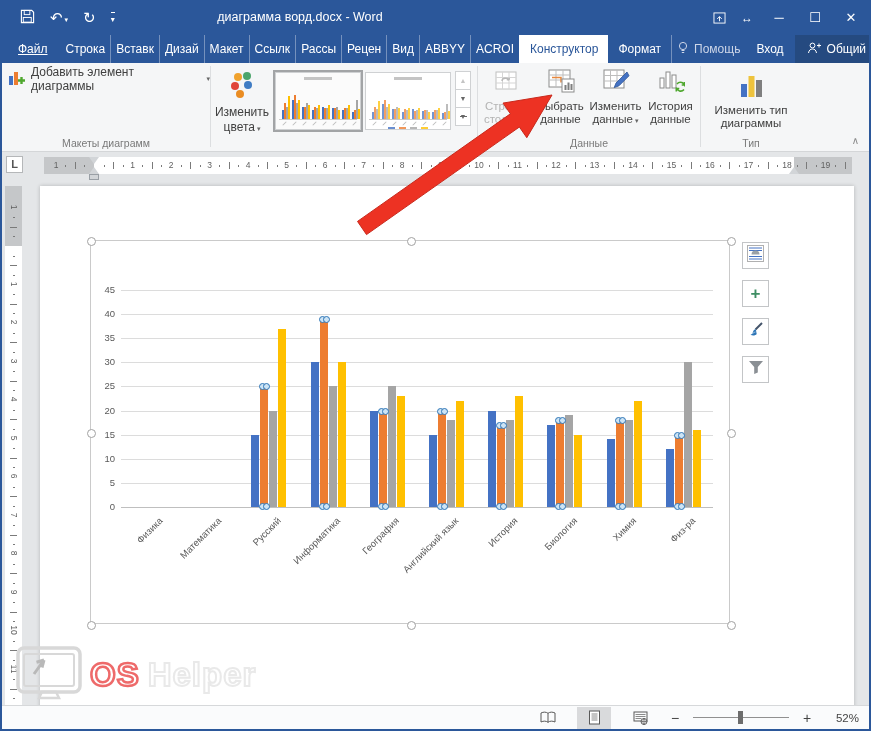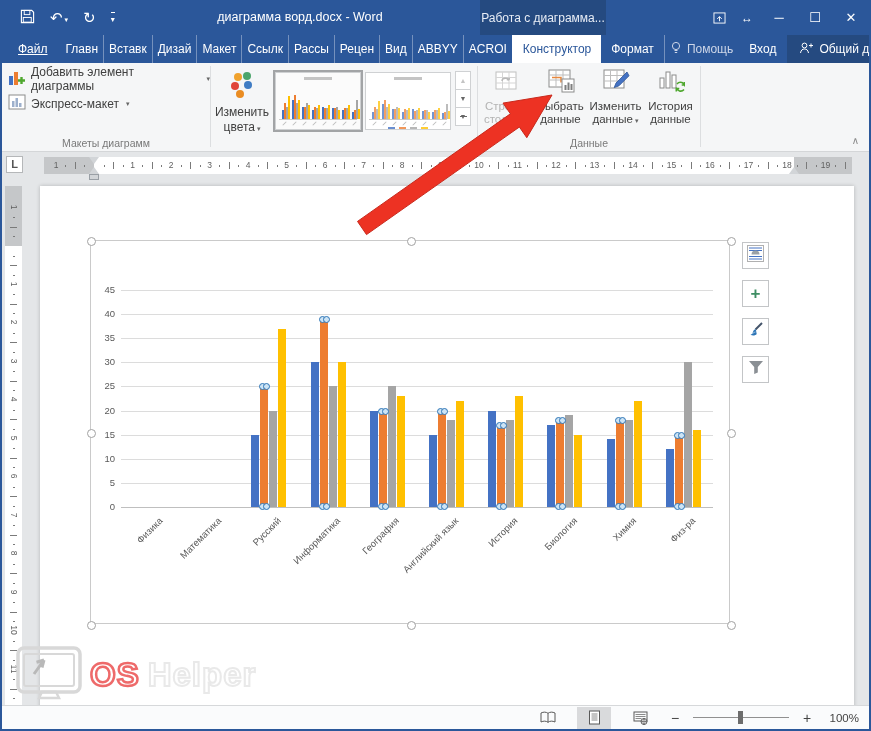--- a/index.html
+++ b/index.html
@@ -119,39 +119,38 @@
             <path d="M1.5 1.5h11l2 2v11h-13z" fill="none" stroke="#fff" stroke-width="1.2"></path>
             <rect x="4.5" y="1.5" width="6" height="4.5" fill="none" stroke="#fff"></rect>
             <rect x="3.5" y="9" width="8.5" height="5" fill="none" stroke="#fff"></rect>
           </svg>
       </span>
       <span class="qicon">↶<span class="caret">▾</span></span>
       <span class="qicon">↻</span>
       <span class="qat-more">▾</span>
     </div>
     <div class="doc-title">диаграмма ворд.docx - Word</div>
-    <div class="ctx-header">Работа с диаграмма...</div>
     <div class="win-controls">
       <span class="win-btn small">
         <svg width="13" height="12" viewBox="0 0 14 13">
             <rect x="1" y="1" width="12" height="11" fill="none" stroke="#fff"></rect>
             <path d="M7 10V5M4.5 7.5 7 5l2.5 2.5" fill="none" stroke="#fff"></path>
           </svg>
       </span>
       <span class="win-btn small">↔</span>
       <span class="win-btn">─</span>
       <span class="win-btn">☐</span>
       <span class="win-btn">✕</span>
     </div>
   </div>
 
   <div class="tabrow">
     <div class="tab file">Файл</div>
     <div id="normtabs" style="display:flex">
-        <div class="tab norm first">Главн</div>
+        <div class="tab norm first">Строка</div>
         <div class="tab norm">Вставк</div>
         <div class="tab norm">Дизай</div>
         <div class="tab norm">Макет</div>
         <div class="tab norm">Ссылк</div>
         <div class="tab norm">Рассы</div>
         <div class="tab norm">Рецен</div>
         <div class="tab norm">Вид</div>
         <div class="tab norm">ABBYY</div>
         <div class="tab norm">ACROI</div>
       </div>
@@ -184,32 +183,20 @@
     <div class="rgroup g1">
       <div class="wide-btn">
         <span>
           <svg width="18" height="18" viewBox="0 0 18 18">
               <rect x="1" y="8" width="4" height="9" fill="#4472c4"></rect>
               <rect x="6" y="4" width="4" height="13" fill="#ed7d31"></rect>
               <path d="M13.5 9v7M10 12.5h7" stroke="#4ea72e" stroke-width="2.4"></path>
             </svg>
         </span>
         <span>Добавить элемент диаграммы</span>
-        <span class="caret">▾</span>
-      </div>
-      <div class="wide-btn">
-        <span>
-          <svg width="18" height="18" viewBox="0 0 18 18">
-              <rect x="1" y="2" width="16" height="14" fill="#fff" stroke="#8c8c8c"></rect>
-              <rect x="4" y="8" width="2.5" height="6" fill="#9db0cc"></rect>
-              <rect x="7.5" y="5" width="2.5" height="9" fill="#9db0cc"></rect>
-              <rect x="11" y="10" width="2.5" height="4" fill="#9db0cc"></rect>
-            </svg>
-        </span>
-        <span>Экспресс-макет</span>
         <span class="caret">▾</span>
       </div>
       <div class="glabel">Макеты диаграмм</div>
     </div>
     <div class="gsep"></div>
 
     <div class="rgroup g2">
       <div class="bigbtn">
         <span>
           <svg width="28" height="30" viewBox="0 0 28 30">
@@ -370,20 +357,34 @@
               <path d="M20 16a4.5 4.5 0 0 1 8 2.5m-.3-4.5v3h-3M27 21.5a4.5 4.5 0 0 1-7.8-2m.1 4v-3h3" fill="none" stroke="#4ea72e" stroke-width="1.6"></path>
             </svg>
         </span>
         <span>История</span>
         <span>данные</span>
       </div>
       <div class="glabel">Данные</div>
     </div>
     <div class="gsep"></div>
 
+    <div class="rgroup g4">
+      <div class="typebtn">
+        <span>
+          <svg width="30" height="30" viewBox="0 0 30 30">
+              <rect x="5" y="13" width="6" height="13" fill="#4472c4"></rect>
+              <rect x="12.5" y="5" width="6" height="21" fill="#eec33d"></rect>
+              <rect x="20" y="9" width="6" height="17" fill="#7f7f7f"></rect>
+            </svg>
+        </span>
+        <span>Изменить тип</span>
+        <span>диаграммы</span>
+      </div>
+      <div class="glabel">Тип</div>
+    </div>
     <div class="chevron">∧</div>
   </div>
 
   <div class="rulerrow">
     <div class="tabsel">L</div>
     <div id="hruler">
         <div class="rwhite" style="left: 50px; width: 700px;"></div>
         <div class="rnum" style="left: 12px;">1</div>
         <div class="rnum" style="left: 88.5px;">1</div>
         <div class="rnum" style="left: 127px;">2</div>
@@ -703,16 +704,16 @@
             <path d="M2.5 3.5h10M2.5 5.5h10M2.5 7.5h6" stroke="#8a8a8a"></path>
             <circle cx="11" cy="10.5" r="3" fill="#fff" stroke="#595959"></circle>
             <path d="M8 10.5h6M11 7.5c-1.5 2-1.5 4 0 6 1.5-2 1.5-4 0-6z" fill="none" stroke="#595959" stroke-width=".7"></path>
           </svg>
       </span>
       <span class="zsign">−</span>
       <span class="ztrack">
           <span class="zthumb"></span>
         </span>
       <span class="zsign">+</span>
-      <span class="zlabel">100%</span>
+      <span class="zlabel">52%</span>
     </div>
   </div>
 </div>
 
 </body></html>

